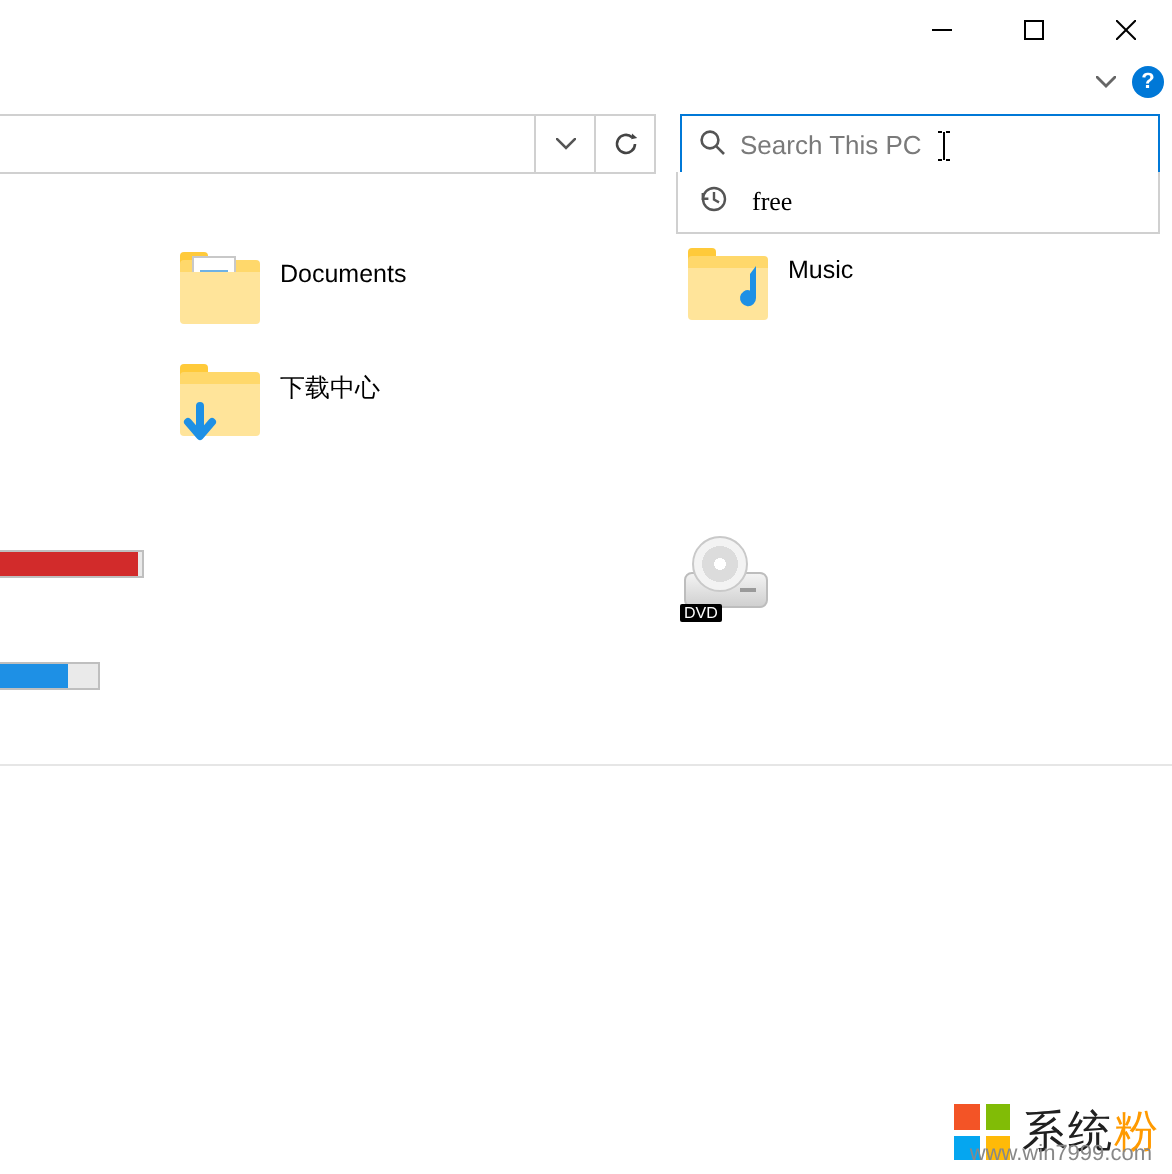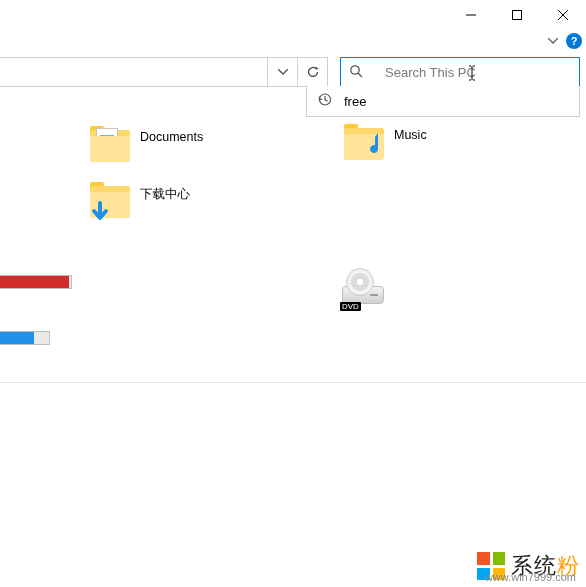--- a/index.html
+++ b/index.html
@@ -69,44 +69,45 @@
       display:flex; align-items:center; justify-content:center;
     }
     .search-box {
       width: 240px;
       height:30px;
       border:1px solid #0078d7;
       display:flex;
       align-items:center;
       position:relative;
       padding: 0 8px;
-      gap: 22px;
+      gap: 7px;
     }
     .search-ph {
       color:#7a7a7a;
       font-size:13px;
       flex:1;
       white-space:nowrap;
     }
     .text-caret {
       position:absolute;
       right: 100px;
       top: 6px;
       width:14px; height:18px;
     }
     
     .search-dd {
       position:absolute;
       top: 86px;
       right: 6px;
-      width: 274px;
+      width: 242px;
       background:#fff;
       border:1px solid #d0d0d0;
       border-top:none;
       z-index:10;
+      font-family:Liberation Serif, serif;
     }
     .dd-item {
       height:30px; display:flex; align-items:center; gap:12px;
       padding:0 10px; font-size:13px;
     }
     
     .content {
       position:relative;
       padding: 40px 0 0 0;
     }

